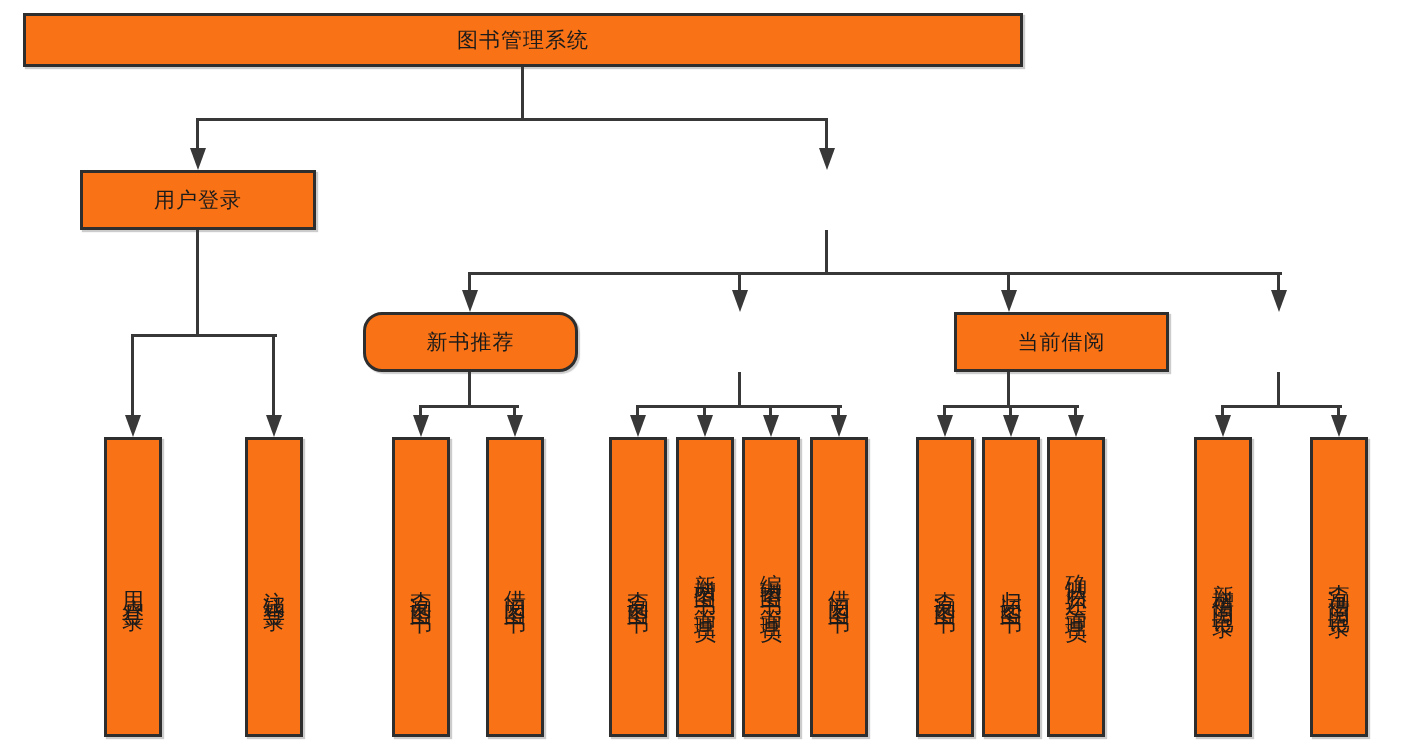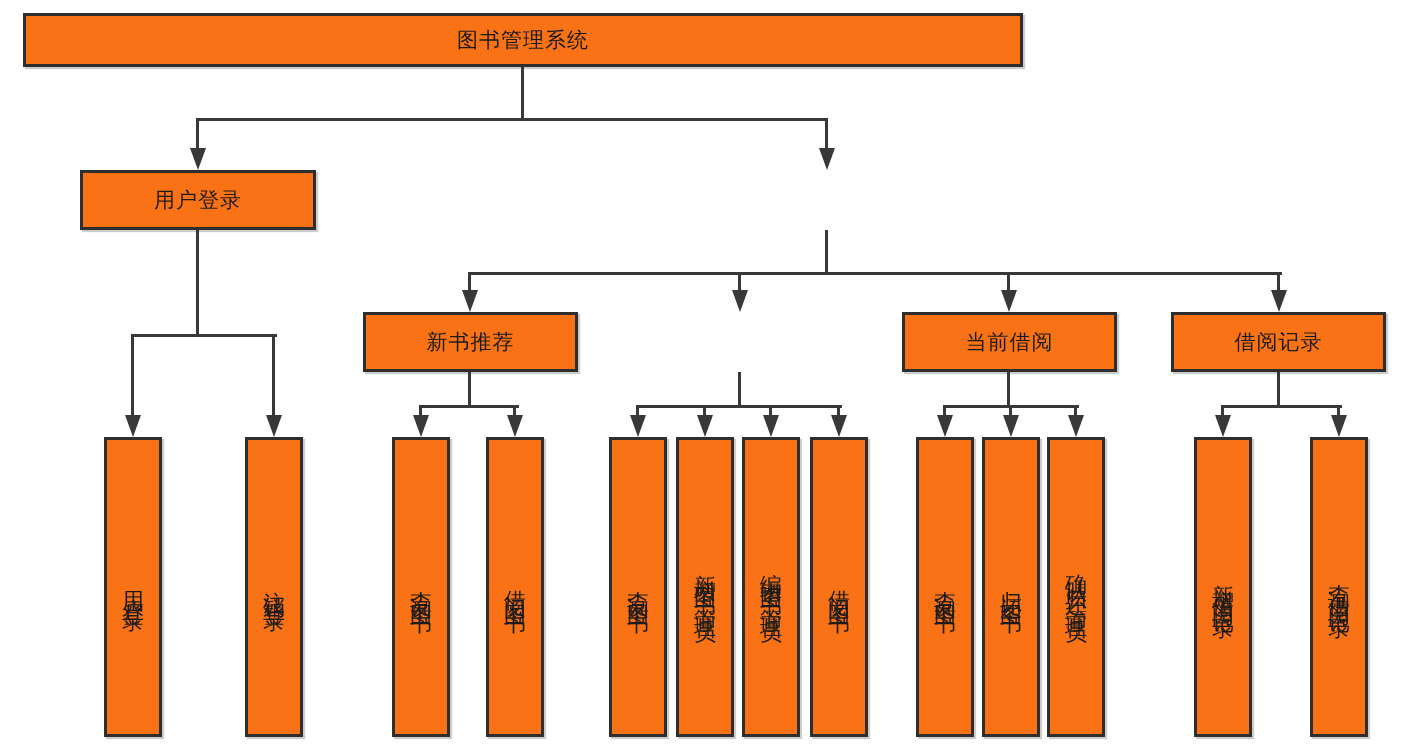--- a/index.html
+++ b/index.html
@@ -63,28 +63,25 @@
   <div class="hline" style="left:468px;top:272px;width:814px;"></div>
   <div class="vline" style="left:468px;top:272px;height:22px;"></div>
   <div class="vline" style="left:738px;top:272px;height:22px;"></div>
   <div class="vline" style="left:1007px;top:272px;height:22px;"></div>
   <div class="vline" style="left:1277px;top:272px;height:22px;"></div>
   <div class="arr" style="left:462px;top:290px;"></div>
   <div class="arr" style="left:732px;top:290px;"></div>
   <div class="arr" style="left:1001px;top:290px;"></div>
   <div class="arr" style="left:1271px;top:290px;"></div>
 
-  <div class="box hbox" style="left:363px;top:312px;width:215px;height:60px;">
+  <div class="box hbox" style="left:363px;top:312px;width:215px;height:60px;border-radius:19px;">
     <span>新书推荐</span>
   </div>
-  <div class="box hbox" style="left:902px;top:312px;width:215px;height:60px;">
+  <div class="box hbox" style="left:954px;top:312px;width:215px;height:60px;">
     <span>当前借阅</span>
-  </div>
-  <div class="box hbox" style="left:1171px;top:312px;width:215px;height:60px;">
-    <span>借阅记录</span>
   </div>
 
   <div class="vline" style="left:468px;top:372px;height:36px;"></div>
   <div class="vline" style="left:738px;top:372px;height:36px;"></div>
   <div class="vline" style="left:1007px;top:372px;height:36px;"></div>
   <div class="vline" style="left:1277px;top:372px;height:36px;"></div>
 
   <div class="hline" style="left:419px;top:405px;width:100px;"></div>
   <div class="hline" style="left:636px;top:405px;width:206px;"></div>
   <div class="hline" style="left:943px;top:405px;width:136px;"></div>

